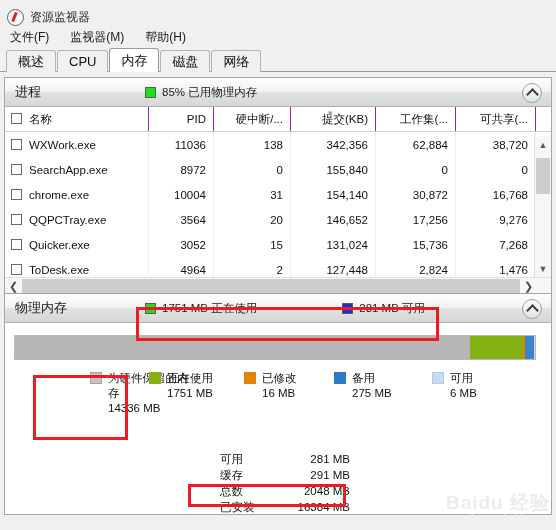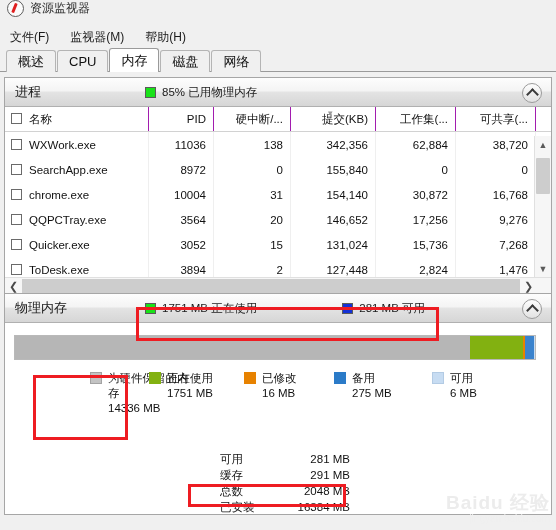--- a/index.html
+++ b/index.html
@@ -6,21 +6,21 @@
   body{
     width:556px;height:530px;overflow:hidden;
     background:#ffffff;
     font-family:"Liberation Sans","DejaVu Sans",sans-serif;
     font-size:12px;color:#000;
     -webkit-font-smoothing:antialiased;
   }
   .app{position:relative;width:556px;height:530px;background:#f0f0f0;}
 
   
-  .titlebar{height:26px;display:flex;align-items:flex-start;padding-left:7px;background:#f0f0f0;}
+  .titlebar{height:26px;display:flex;align-items:flex-end;padding-left:7px;background:#f0f0f0;}
   .app-icon{width:15px;height:15px;border-radius:50%;border:1.4px solid #5d5d5d;
             background:#fbfbfb;position:relative;margin-right:6px;flex:0 0 auto;}
   .app-icon:after{content:"";position:absolute;left:5px;top:1.5px;width:3px;height:10px;
             background:#e02020;transform:rotate(22deg);border-radius:1px;}
   .title-text{font-size:12px;color:#2b2b2b;}
 
   
   .menubar{height:22px;display:flex;align-items:center;padding-left:8px;background:#f0f0f0;}
   .menu-item{font-size:12px;color:#1a1a1a;margin-right:17px;padding:1px 2px;cursor:default;}
 
@@ -215,21 +215,21 @@
               <td class="name"><span class="cbx"></span><span>Quicker.exe</span></td>
               <td>3052</td>
               <td>15</td>
               <td>131,024</td>
               <td>15,736</td>
               <td>7,268</td>
               <td>8,468</td>
             </tr>
             <tr>
               <td class="name"><span class="cbx"></span><span>ToDesk.exe</span></td>
-              <td>3894</td>
+              <td>4964</td>
               <td>2</td>
               <td>127,448</td>
               <td>2,824</td>
               <td>1,476</td>
               <td>1,348</td>
             </tr>
             <tr>
               <td class="name"><span class="cbx"></span><span>DesktopMgr64.exe</span></td>
               <td>8664</td>
               <td>3</td>

